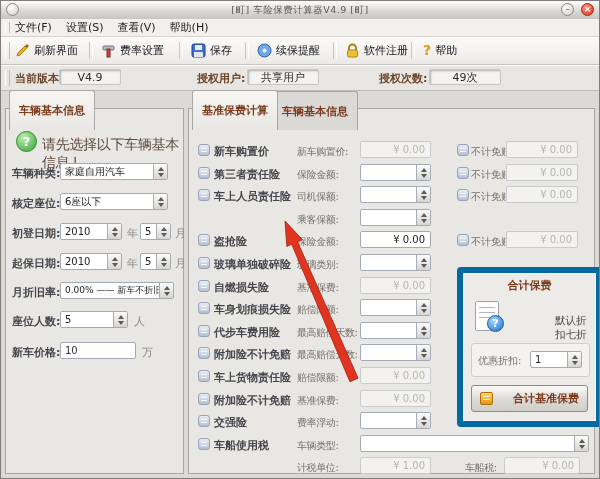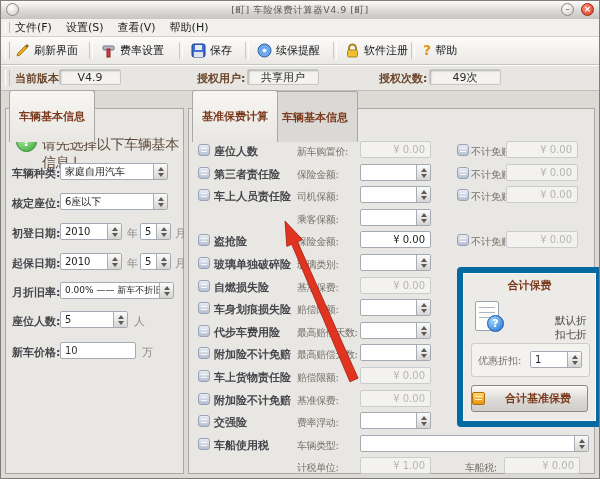--- a/index.html
+++ b/index.html
@@ -24,21 +24,21 @@
   .tsep{position:absolute;top:5px;height:17px;width:2px;border-left:1px solid #c9c7c3;border-right:1px solid #ffffff;}
   
   #infobar{position:absolute;left:0;top:64px;width:100%;height:24px;background:#e8e6e2;border-top:1px solid #fff;border-bottom:1px solid #bfbdb9;}
   #infobar:before{content:"";position:absolute;left:4px;top:4px;bottom:4px;width:3px;border-left:1px solid #fff;border-right:1px solid #c0beba;}
   .info-label{position:absolute;top:5px;font-weight:bold;color:#6b452a;}
   .info-field{position:absolute;top:3px;height:16px;background:#f4f3f0;box-shadow:inset 1px 1px 2px rgba(90,90,90,.45);border:1px solid #c9c7c3;border-radius:2px;text-align:center;line-height:16px;color:#2a2a2a;box-sizing:border-box;}
   
   .panel{position:absolute;top:107px;bottom:4px;background:#e9e7e3;border:1px solid #aaa8a4;box-sizing:border-box;}
   #left-panel{left:4px;width:179px;}
   #right-panel{left:187px;width:407px;}
-  .tab{position:absolute;top:89px;height:19px;padding:16px 9px;background:linear-gradient(#f7f6f3,#e9e7e3);border:1px solid #aaa8a4;border-bottom:none;border-radius:3px 3px 0 0;font-weight:bold;color:#7c3a1d;line-height:19px;z-index:3;}
+  .tab{position:absolute;top:89px;height:19px;padding:10px 9px;background:linear-gradient(#f7f6f3,#e9e7e3);border:1px solid #aaa8a4;border-bottom:none;border-radius:3px 3px 0 0;font-weight:bold;color:#7c3a1d;line-height:19px;z-index:3;}
   .tab.inactive{background:#dbd9d5;z-index:1;top:90px;height:18px;}
   
   .box{position:absolute;height:17px;background:#fff;border:1px solid #a3aab4;border-radius:2px;box-sizing:border-box;font-size:10px;}
   .box.disabled{background:#f3f2ef;border-color:#c8ccd1;color:#b5b5b3;}
   .money{text-align:right;padding-right:5px;line-height:15px;}
   .box .val{position:absolute;left:4px;top:0;line-height:15px;white-space:nowrap;color:#222;}
   .spin{position:absolute;right:0px;top:0px;bottom:0px;width:13px;background:linear-gradient(#fbfbfa,#d7d5d1);border-left:1px solid #a8aeb6;border-radius:0 1px 1px 0;display:flex;flex-direction:column;align-items:center;justify-content:center;gap:2px;}
   .spin:before{content:"";border-left:3px solid transparent;border-right:3px solid transparent;border-bottom:4px solid #5a5a5a;}
   .spin:after{content:"";border-left:3px solid transparent;border-right:3px solid transparent;border-top:4px solid #5a5a5a;}
   
@@ -59,21 +59,21 @@
   
   #total-box{position:absolute;left:268px;top:158px;width:133px;height:148px;border:6px solid #0369a1;border-radius:4px;background:#ecebe7;box-shadow:inset 0 0 0 1px #f8f7f5;}
   #total-title{position:absolute;left:0;right:0;top:5px;text-align:center;font-weight:bold;color:#7c3a1d;}
   #total-doc{position:absolute;left:12px;top:28px;width:22px;height:28px;background:#fdfdfc;border:1px solid #9aa4b4;border-radius:2px;}
   #total-doc:before{content:"";position:absolute;left:3px;right:3px;top:5px;height:1px;background:#aeb6c2;box-shadow:0 5px 0 #aeb6c2,0 10px 0 #aeb6c2;}
   #total-ball{position:absolute;left:24px;top:42px;width:17px;height:17px;border-radius:50%;background:radial-gradient(circle at 35% 30%,#9fd4ff,#1f6fd0);border:1px solid #1a57a8;box-sizing:border-box;color:#fff;font-weight:bold;font-size:11px;text-align:center;line-height:15px;}
   #total-hint{position:absolute;left:48px;top:41px;color:#4a4a48;font-size:10.5px;padding-left:44px;}
   #discount-wrap{position:absolute;left:8px;top:70px;width:117px;height:32px;background:#f3f2ef;border:1px solid #cfcdc9;border-radius:3px;}
   #discount-label{position:absolute;left:6px;top:10px;color:#75706a;font-size:10px;}
   #discount-spin{left:58px;top:7px;width:52px;}
-  #total-btn{position:absolute;left:8px;top:112px;width:117px;height:27px;background:linear-gradient(#fbfaf8,#dcdad6 55%,#cfcdc9);border:1px solid #8c8a86;border-radius:3px;box-sizing:border-box;display:flex;align-items:center;gap:20px;font-weight:bold;color:#7c3a1d;}
+  #total-btn{position:absolute;left:8px;top:112px;width:117px;height:27px;background:linear-gradient(#fbfaf8,#dcdad6 55%,#cfcdc9);border:1px solid #8c8a86;border-radius:3px;box-sizing:border-box;display:flex;align-items:center;justify-content:center;gap:20px;font-weight:bold;color:#7c3a1d;}
   #btn-calc-icon{width:13px;height:13px;border-radius:2px;background:linear-gradient(#ffd76e,#e8930f);border:1px solid #b06c08;box-sizing:border-box;position:relative;}
   #btn-calc-icon:before{content:"";position:absolute;left:2px;right:2px;top:3px;height:1px;background:#fff3cf;box-shadow:0 3px 0 #fff3cf;}
   
   #arrow-overlay{position:absolute;left:0;top:0;z-index:50;pointer-events:none;}
 </style>
 </head>
 <body>
 
 <div id="win">
 
@@ -217,21 +217,21 @@
     <span class="lunit" style="left:136px;top:236px">万</span>
   </div>
 
   <div class="tab" style="left:191px">基准保费计算</div>
   <div class="tab inactive" style="left:271px">车辆基本信息</div>
 
   <div class="panel" id="right-panel">
 
     <div class="rrow" style="top:32px">
       <span class="opt-icon" style="left:9px"></span>
-      <span class="rname">座位人数</span>
+      <span class="rname">新车购置价</span>
       <span class="flabel">新车购置价:</span>
       <span class="box disabled money ctl">¥ 0.00</span>
       <span class="opt-icon nocomp-icon"></span>
       <span class="nocomp-label">不计免赔</span>
       <span class="box disabled money nocomp-box">¥ 0.00</span>
     </div>
 
     <div class="rrow" style="top:55px">
       <span class="opt-icon" style="left:9px"></span>
       <span class="rname">第三者责任险</span>

